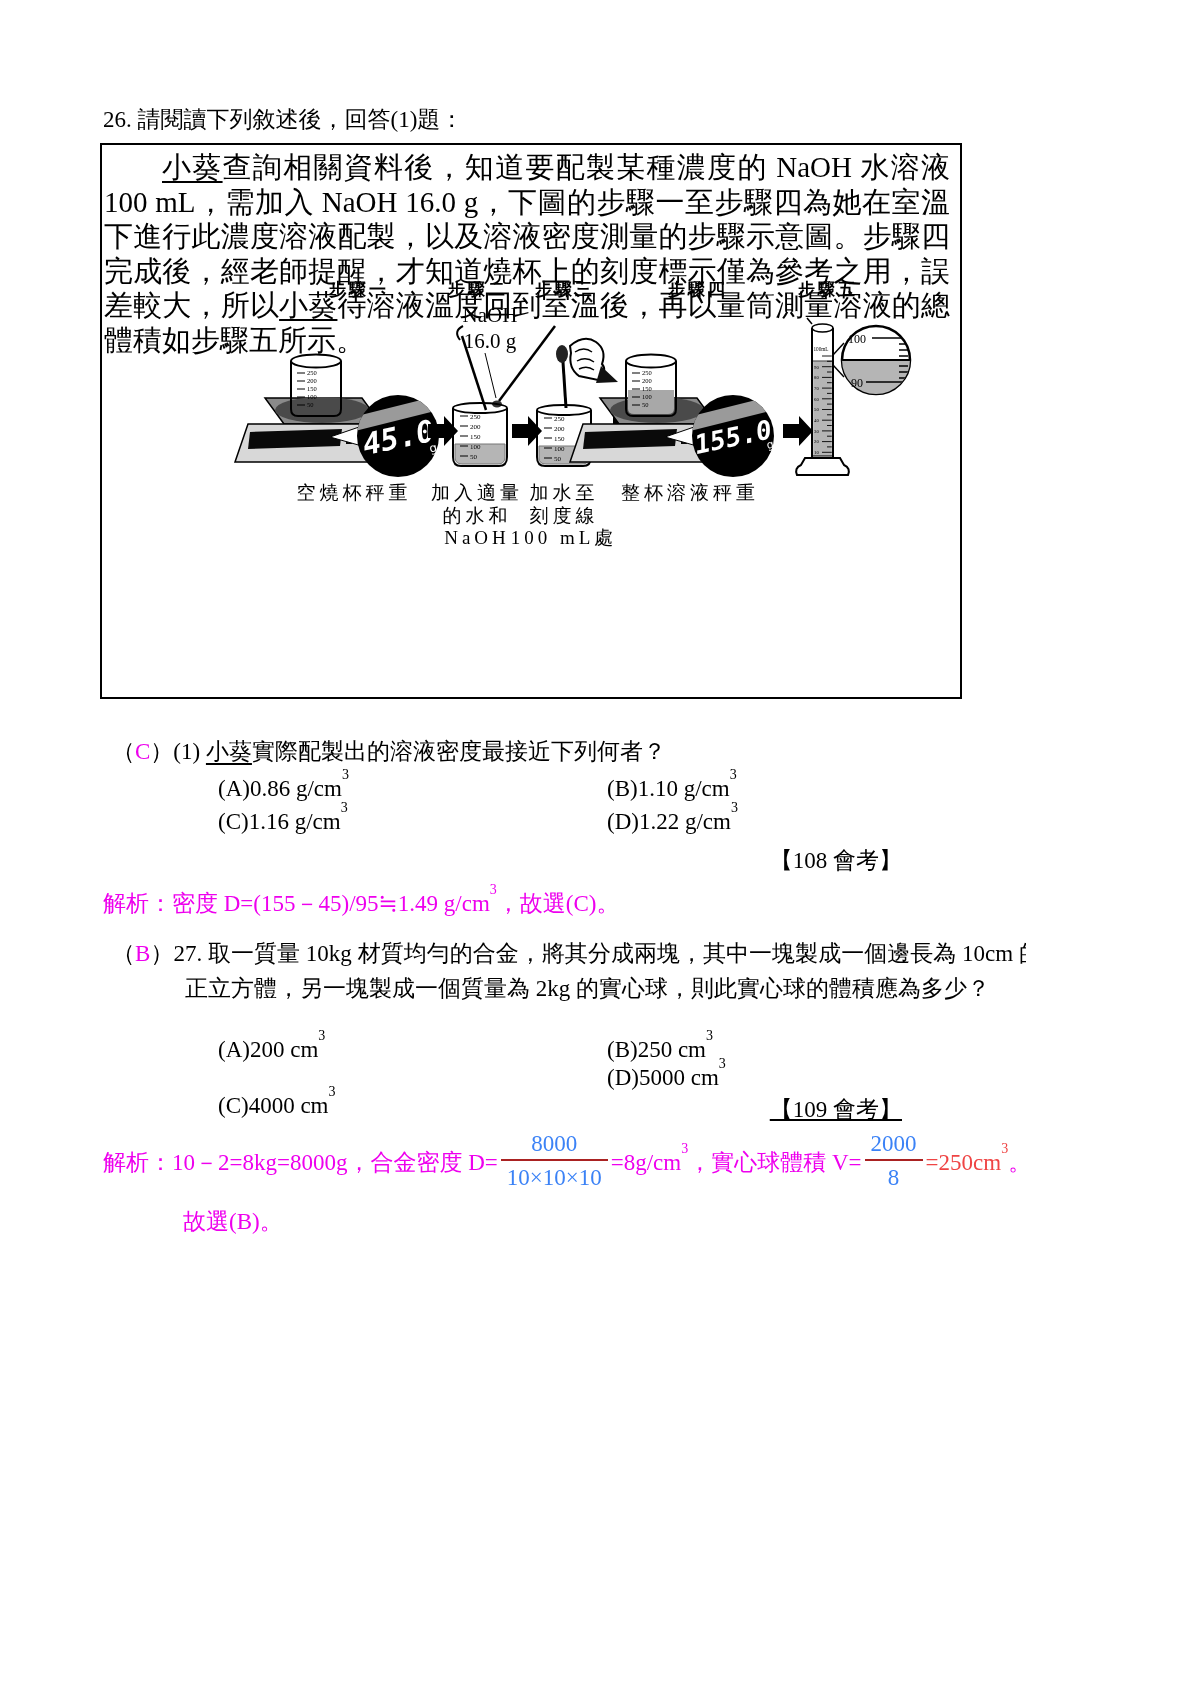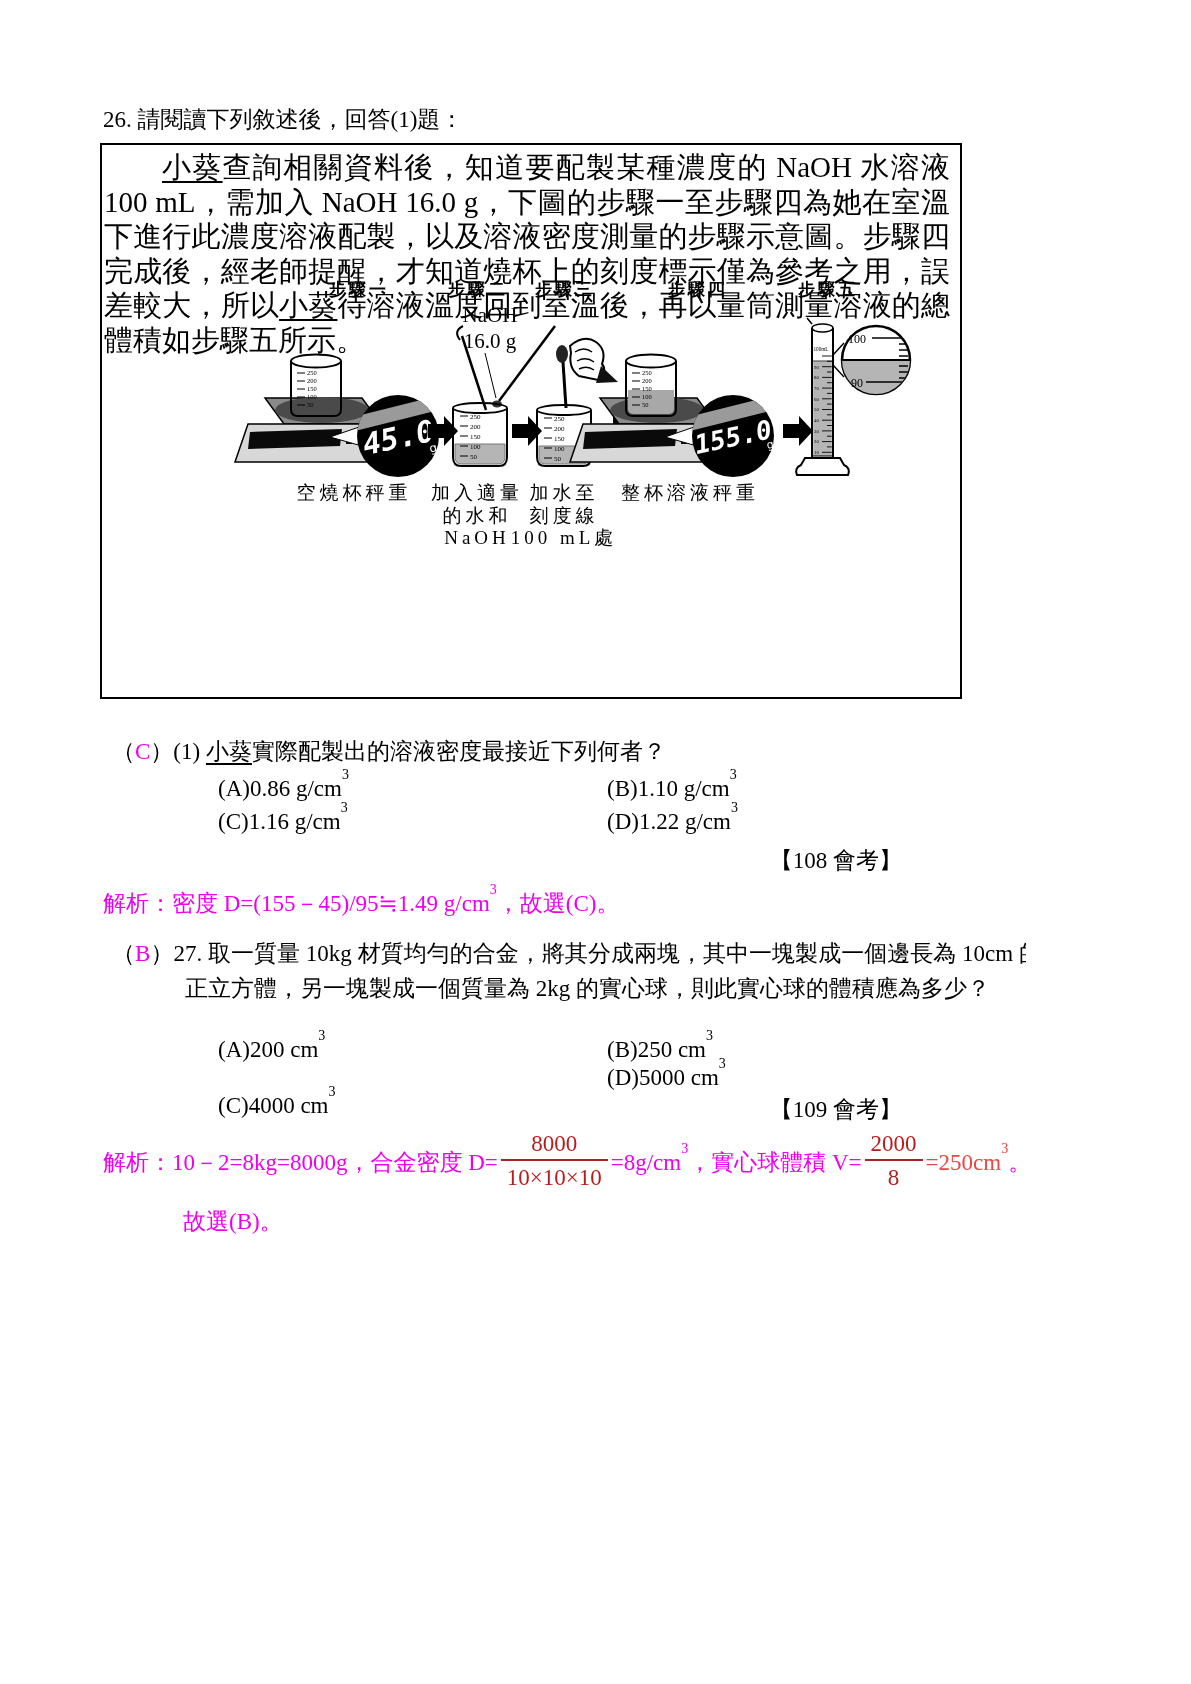--- a/index.html
+++ b/index.html
@@ -13,21 +13,21 @@
   .uname{text-decoration:underline;text-underline-offset:4px;}
   .steplbl{font-size:17px;font-weight:bold;letter-spacing:3px;text-align:center;width:110px;}
   .cap{font-size:19px;letter-spacing:4px;text-align:center;line-height:22.5px;}
   .qline{font-size:23px;white-space:nowrap;}
   .ans{color:#EE00EE;}
   .opt{font-size:23px;white-space:nowrap;}
   sup{font-size:14px;position:relative;top:-8px;}
   .src{font-size:23px;}
   .ana{font-size:23px;color:#EE00EE;white-space:nowrap;}
   .ana2{display:flex;align-items:center;font-size:23px;color:#EE00EE;white-space:nowrap;}
-  .frac{display:inline-flex;flex-direction:column;text-align:center;color:#b91c1c;margin:16px 3px;}
+  .frac{display:inline-flex;flex-direction:column;text-align:center;color:#3b82f6;margin:16px 3px;}
   .frac .num{padding:0 6px;line-height:30px;}
   .frac .den{border-top:2px solid #AA2222;padding:2px 6px;line-height:30px;}
   .dkred{color:#ef4444;}
   .q27{font-size:23px;line-height:35px;width:903px;padding-left:73px;text-indent:-73px;text-align:justify;}
 </style>
 </head>
 <body>
 
 <div id="page">
 
@@ -294,21 +294,21 @@
 
   <div class="abs ana" style="left:103px;top:888px;"><span>解析：密度 D=(155－45)/95≒1.49 g/cm</span><sup>3</sup><span>，故選(C)。</span></div>
 
   <div class="abs q27" style="left:112px;top:936px;"><span>（</span><span class="ans">B</span><span>）</span><span>27. </span><span>取一質量 10kg 材質均勻的合金，將其分成兩塊，其中一塊製成一個邊長為 10cm 的實心正立方體，另一塊製成一個質量為 2kg 的實心球，則此實心球的體積應為多少？</span></div>
 
   <div class="abs opt" style="left:218px;top:1036px;"><span>(A)200 cm</span><sup>3</sup></div>
   <div class="abs opt" style="left:607px;top:1036px;"><span>(B)250 cm</span><sup>3</sup></div>
   <div class="abs opt" style="left:218px;top:1064px;margin-top:28px;"><span>(C)4000 cm</span><sup>3</sup></div>
   <div class="abs opt" style="left:607px;top:1064px;"><span>(D)5000 cm</span><sup>3</sup></div>
 
-  <div class="abs src" style="right:124px;top:1094px;">【109 會考】</div>
+  <div class="abs src" style="right:124px;top:1094px;text-decoration:underline;">【109 會考】</div>
 
   <div class="abs ana2" style="left:103px;top:1126px;height:72px;">
     <span>解析：</span>
       <span>10－2=8kg=8000g，合金密度 D=</span>
       <span class="frac">
         <span class="num">8000</span>
         <span class="den">10×10×10</span>
       </span>
       <span><span>=8g/cm</span><sup>3</sup></span>
       <span>，實心球體積 V=</span>

